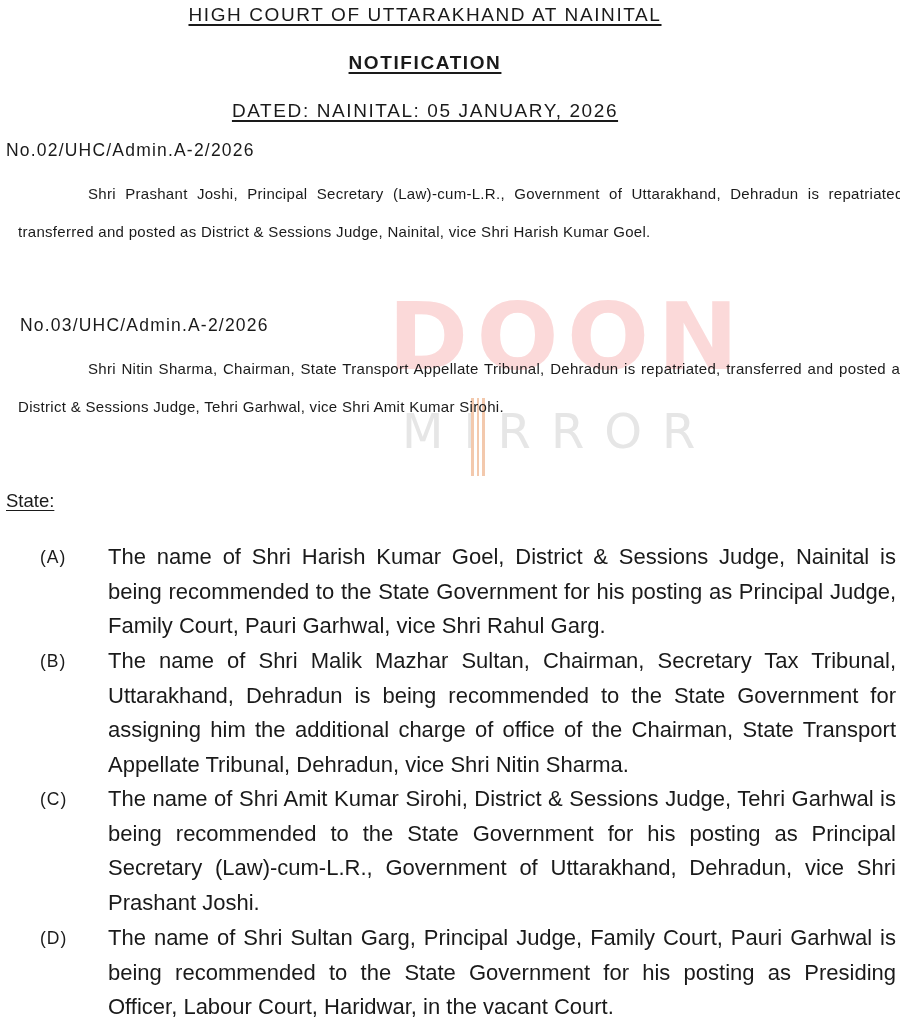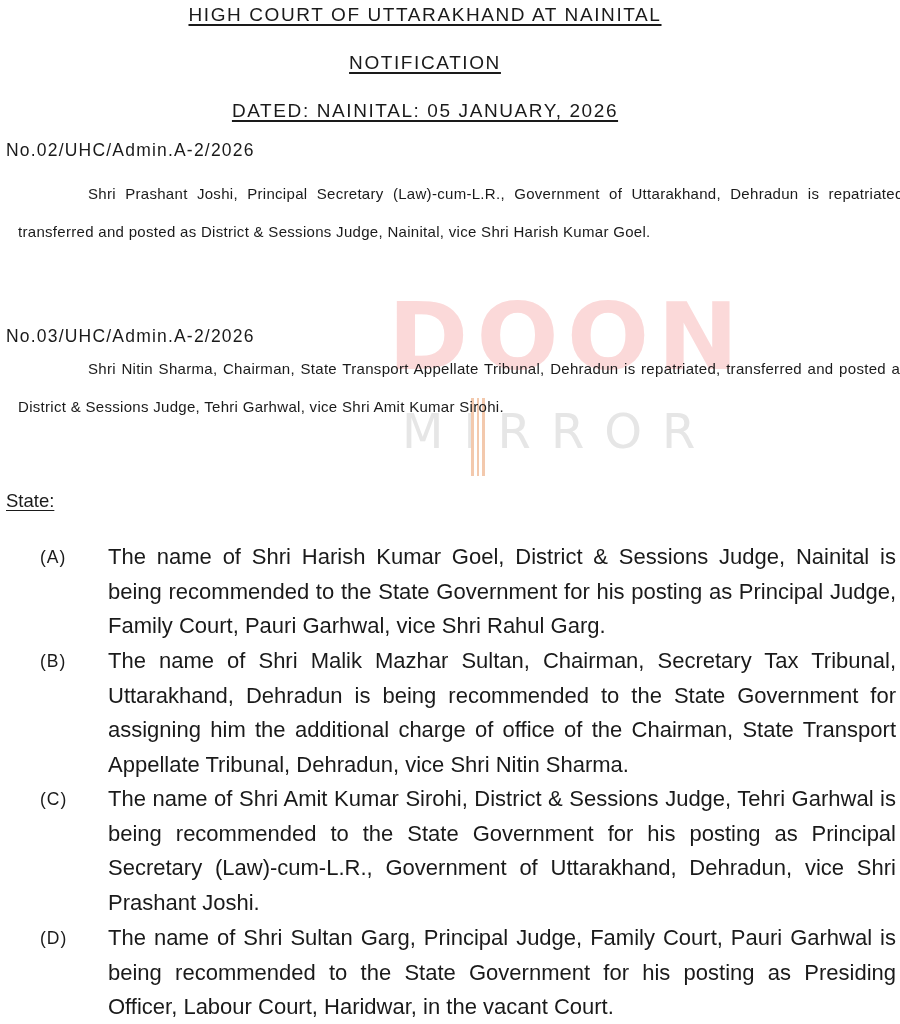--- a/index.html
+++ b/index.html
@@ -77,21 +77,21 @@
       width: 850px;
       text-align: center;
       font-size: 19px;
       letter-spacing: 1.6px;
       text-decoration: underline;
       text-underline-offset: 3px;
       text-decoration-thickness: 2px;
       color: #1a1a1a;
     }
     .h1 { top: 4px; }
-    .h2 { top: 52px; }
+    .h2 { top: 52px; font-weight: bold; }
     .h3 { top: 100px; }
     .ref {
       position: absolute;
       left: 6px;
       font-size: 17.5px;
       letter-spacing: 1.2px;
     }
     .para {
       position: absolute;
       left: 18px;
@@ -155,21 +155,21 @@
 <div class="content">
   <div class="heading h1">HIGH COURT OF UTTARAKHAND AT NAINITAL</div>
   <div class="heading h2">NOTIFICATION</div>
   <div class="heading h3">DATED: NAINITAL: 05 JANUARY, 2026</div>
 
   <div class="ref" style="top:140px;">No.02/UHC/Admin.A-2/2026</div>
   <div class="para" style="top:175px;">
     <span class="indent"></span><span>Shri Prashant Joshi, Principal Secretary (Law)-cum-L.R., Government of Uttarakhand, Dehradun is repatriated, transferred and posted as District &amp; Sessions Judge, Nainital, vice Shri Harish Kumar Goel.</span>
   </div>
 
-  <div class="ref" style="top:326px;">No.03/UHC/Admin.A-2/2026</div>
+  <div class="ref" style="top:315px;margin-left:14px;">No.03/UHC/Admin.A-2/2026</div>
   <div class="para" style="top:350px;">
     <span class="indent"></span><span>Shri Nitin Sharma, Chairman, State Transport Appellate Tribunal, Dehradun is repatriated, transferred and posted as District &amp; Sessions Judge, Tehri Garhwal, vice Shri Amit Kumar Sirohi.</span>
   </div>
 
   <div class="note-label">State:</div>
 
   <div class="note-item" style="top:540px;">
     <div class="note-marker">(A)</div>
     <div class="note-text">The name of Shri Harish Kumar Goel, District &amp; Sessions Judge, Nainital is being recommended to the State Government for his posting as Principal Judge, Family Court, Pauri Garhwal, vice Shri Rahul Garg.</div>
   </div>

